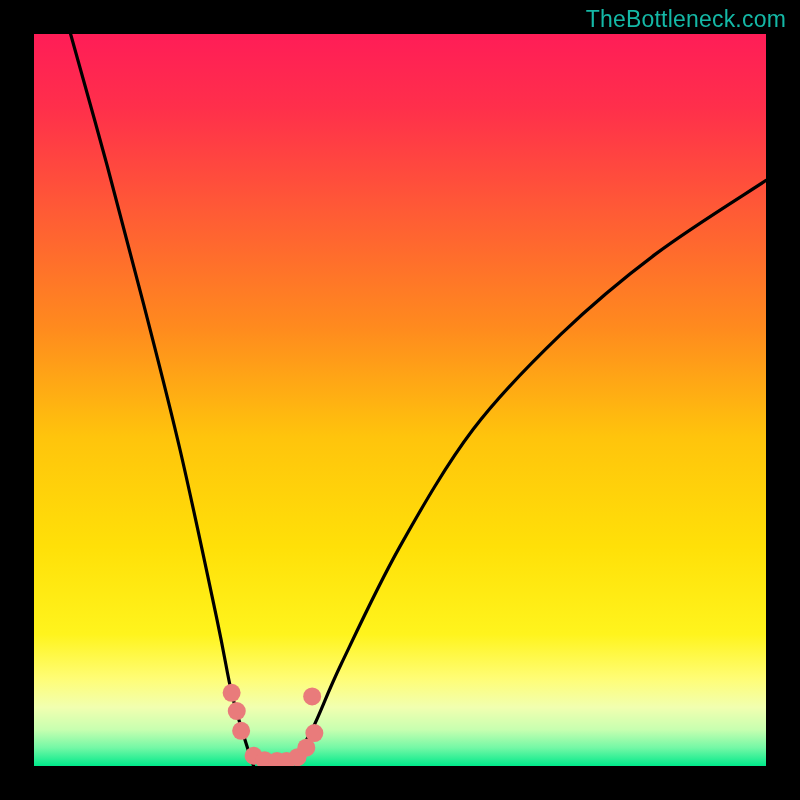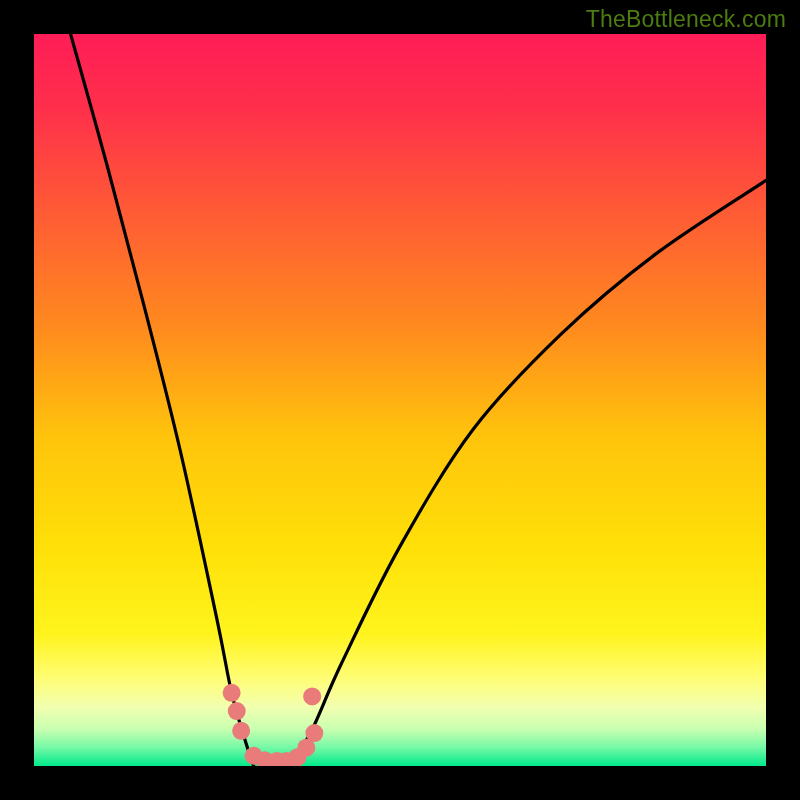--- a/index.html
+++ b/index.html
@@ -16,21 +16,21 @@
     height: 800px;
     background: #000;
   }
   .watermark {
     position: absolute;
     top: 6px;
     right: 14px;
     font-family: Arial, Helvetica, sans-serif;
     font-size: 23px;
     font-weight: 500;
-    color: #4d7c0f;
+    color: #14b8a6;
     letter-spacing: 0.2px;
     z-index: 10;
     margin-left: 43px;
   }
   .plot-area {
     position: absolute;
     left: 34px;
     top: 34px;
     width: 732px;
     height: 732px;

